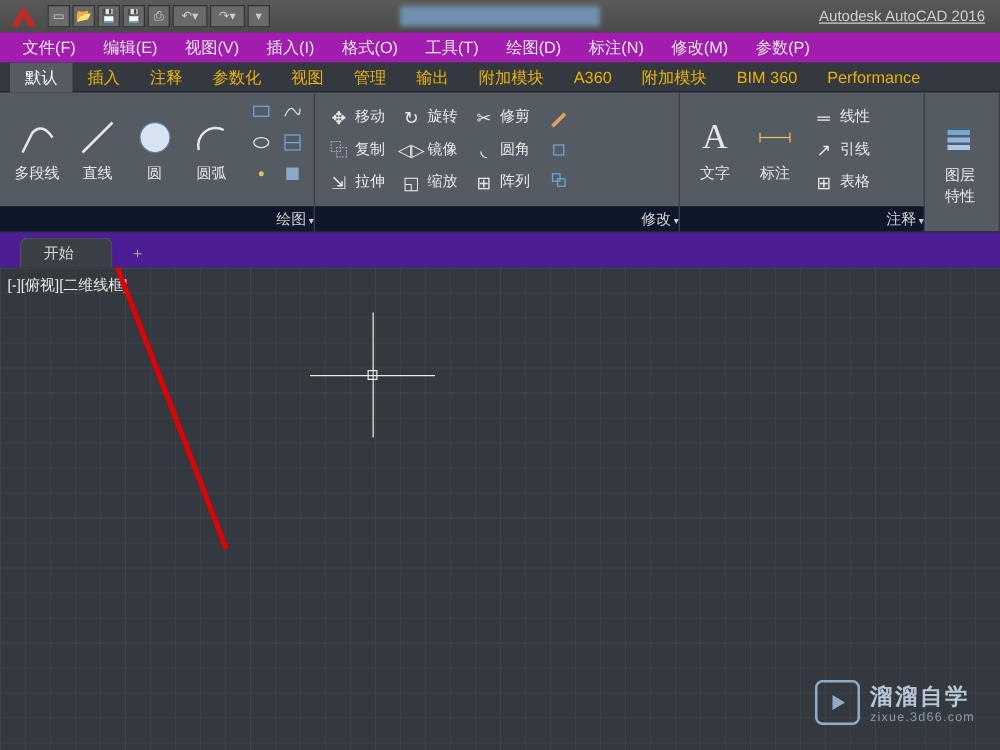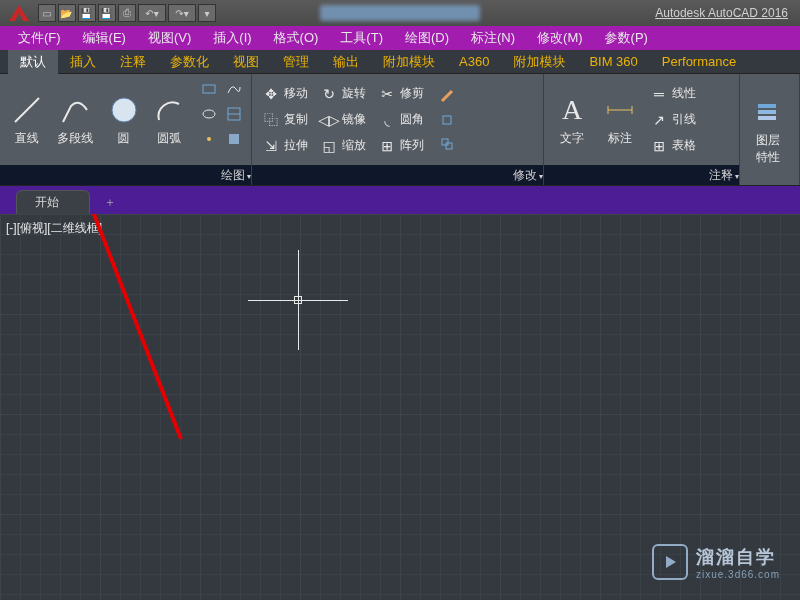--- a/index.html
+++ b/index.html
@@ -111,35 +111,35 @@
   <div class="ribbon-tab">A360</div>
   <div class="ribbon-tab">附加模块</div>
   <div class="ribbon-tab">BIM 360</div>
   <div class="ribbon-tab">Performance</div>
 </div>
 
 <div class="ribbon">
 
   <div class="panel" style="width:252px">
     <div class="panel-body">
+      <div class="big-btn w50">
+        <div class="icon-area">
+            <svg width="32" height="32">
+              <path d="M4 28 L12 12 Q20 4 28 16" stroke="#e8e8e8" stroke-width="2" fill="none"></path>
+            </svg>
+          </div>
+        <div class="lbl">多段线</div>
+      </div>
       <div class="big-btn">
         <div class="icon-area">
             <svg width="32" height="32">
               <line x1="4" y1="28" x2="28" y2="4" stroke="#e8e8e8" stroke-width="2"></line>
             </svg>
           </div>
         <div class="lbl">直线</div>
-      </div>
-      <div class="big-btn w50">
-        <div class="icon-area">
-            <svg width="32" height="32">
-              <path d="M4 28 L12 12 Q20 4 28 16" stroke="#e8e8e8" stroke-width="2" fill="none"></path>
-            </svg>
-          </div>
-        <div class="lbl">多段线</div>
       </div>
       <div class="big-btn">
         <div class="icon-area">
             <svg width="32" height="32">
               <circle cx="16" cy="16" r="12" fill="#d8e4f0" stroke="#5a7fa8"></circle>
             </svg>
           </div>
         <div class="lbl">圆</div>
       </div>
       <div class="big-btn">

